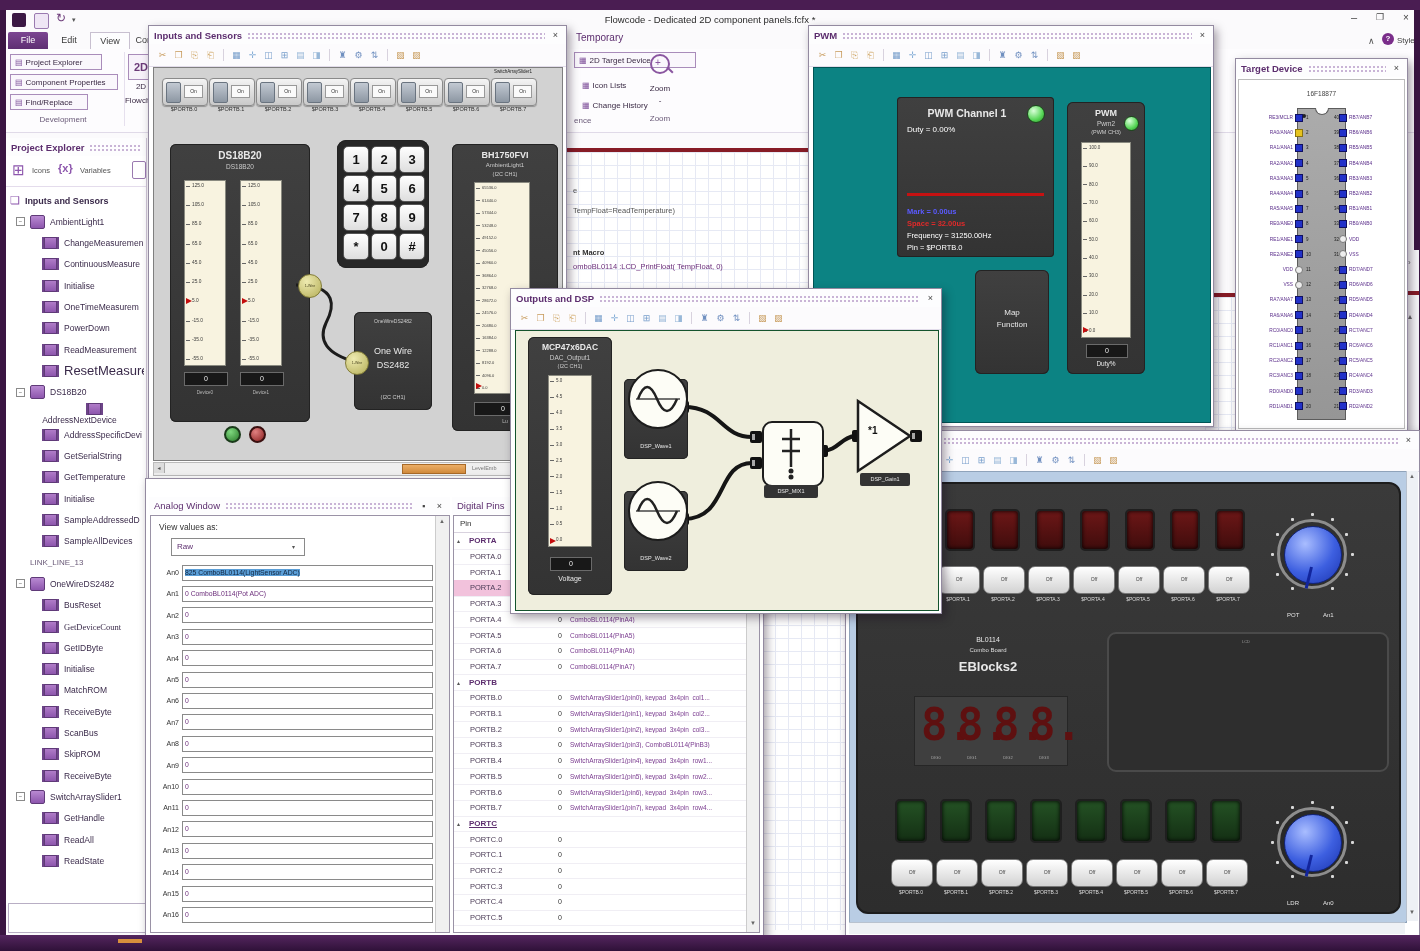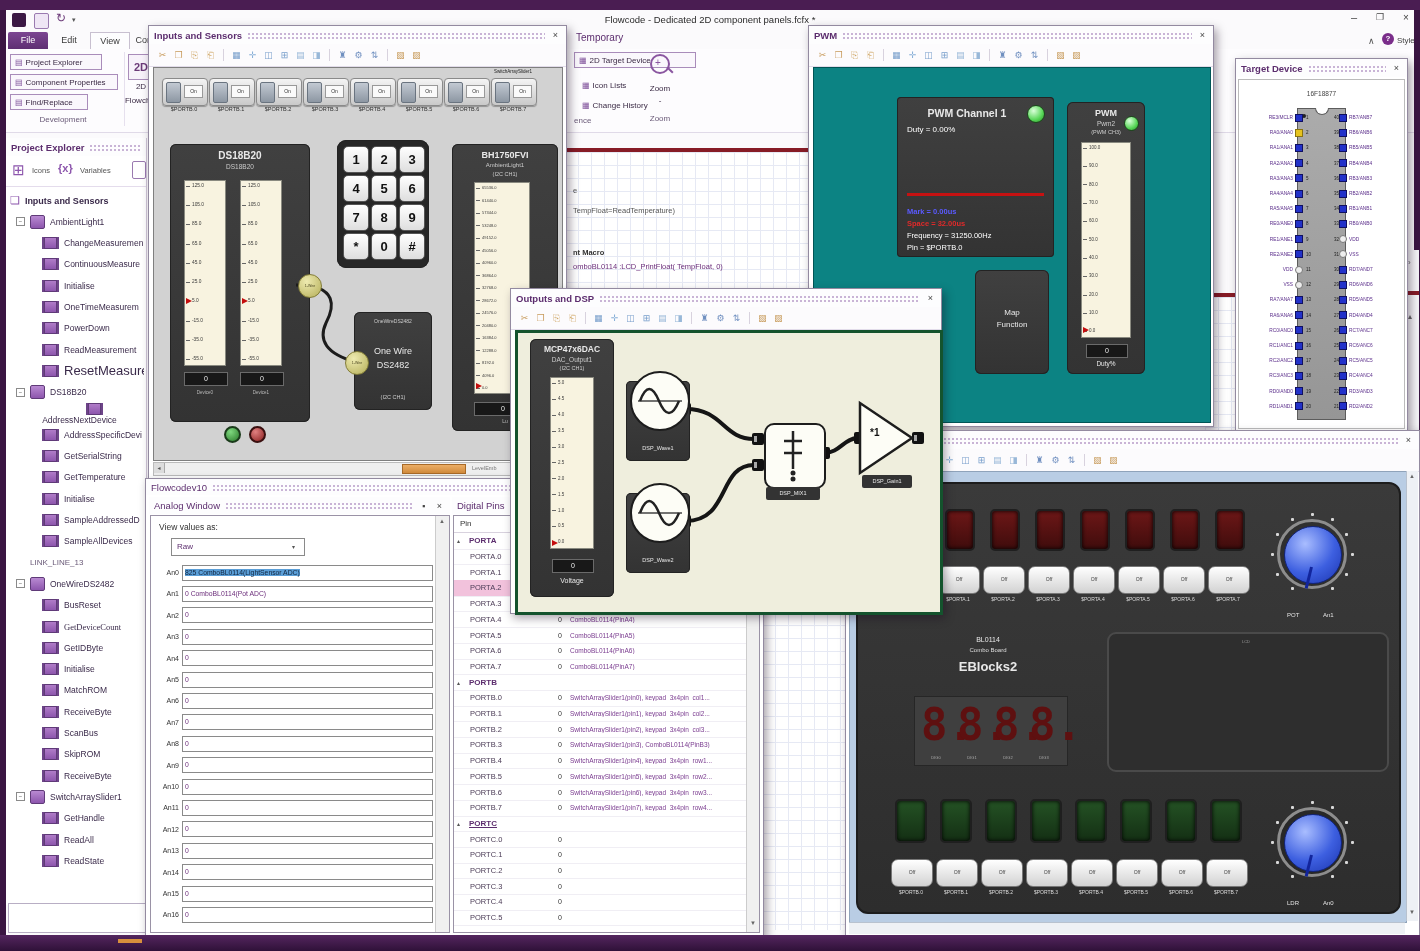--- a/index.html
+++ b/index.html
@@ -836,24 +836,20 @@
             <div style="flex: 1 1 0%;"></div>
             <div class="num" style="text-align: right;">21</div>
             <div class="psq"></div>
             <div class="rl">RD2/AND2</div>
           </div>
         </div>
     </div>
   </div>
 
   <div class="panel" style="left:145px;top:478px;width:617px;height:457px;z-index:20;">
-    <div class="ptitle" style="height:16px;">
-      <span class="txt" style="font-weight:normal;">Flowcodev10</span>
-      <span class="dots"></span>
-    </div>
 
     <div class="abs" style="left:3px;top:18px;width:301px;height:436px;">
       <div class="ptitle" style="height:17px;">
         <span class="txt" style="font-weight:normal;">Analog Window</span>
         <span class="dots"></span>
         <span class="x">▪</span>
         <span class="x">×</span>
       </div>
       <div class="abs" style="left:1px;top:18px;width:298px;height:416px;background:#fff;border:1px solid #9a92a6;">
         <div class="tinytxt" style="left:8px;top:6px;font-size:8.5px;color:#333;">View values as:</div>
@@ -1241,21 +1237,21 @@
         <div class="ticon" style="color: rgb(152, 184, 216);">▤</div>
         <div class="ticon" style="color: rgb(152, 184, 216);">◨</div>
         <div class="tsep"></div>
         <div class="ticon" style="color: rgb(112, 144, 192);">♜</div>
         <div class="ticon" style="color: rgb(112, 144, 192);">⚙</div>
         <div class="ticon" style="color: rgb(112, 144, 192);">⇅</div>
         <div class="tsep"></div>
         <div class="ticon" style="color: rgb(199, 154, 90);">▧</div>
         <div class="ticon" style="color: rgb(199, 154, 90);">▨</div>
       </div>
-    <div class="abs" style="left:4px;top:41px;width:422px;height:279px;background:#efeedd;border:3px solid #14532d;">
+    <div class="abs" style="left:4px;top:41px;width:422px;height:279px;background:#efeedd;border:1px solid #14532d;">
 
       <div class="darkcard" style="left:12px;top:6px;width:84px;height:258px;">
         <div class="wlabel" style="left:0;top:5px;width:84px;font-size:8.5px;font-weight:bold;">MCP47x6DAC</div>
         <div class="wlabel" style="left:0;top:17px;width:84px;font-size:6.5px;color:#ccc;">DAC_Output1</div>
         <div class="wlabel" style="left:0;top:26px;width:84px;font-size:5.5px;color:#ccc;">(I2C CH1)</div>
         <div class="scale" id="dac-scale" style="left:20px;top:38px;width:44px;height:172px;">
             <div class="tickrow" style="font-size: 4.5px;">
               <span>5.0</span>
             </div>
             <div class="tickrow" style="font-size: 4.5px;">

